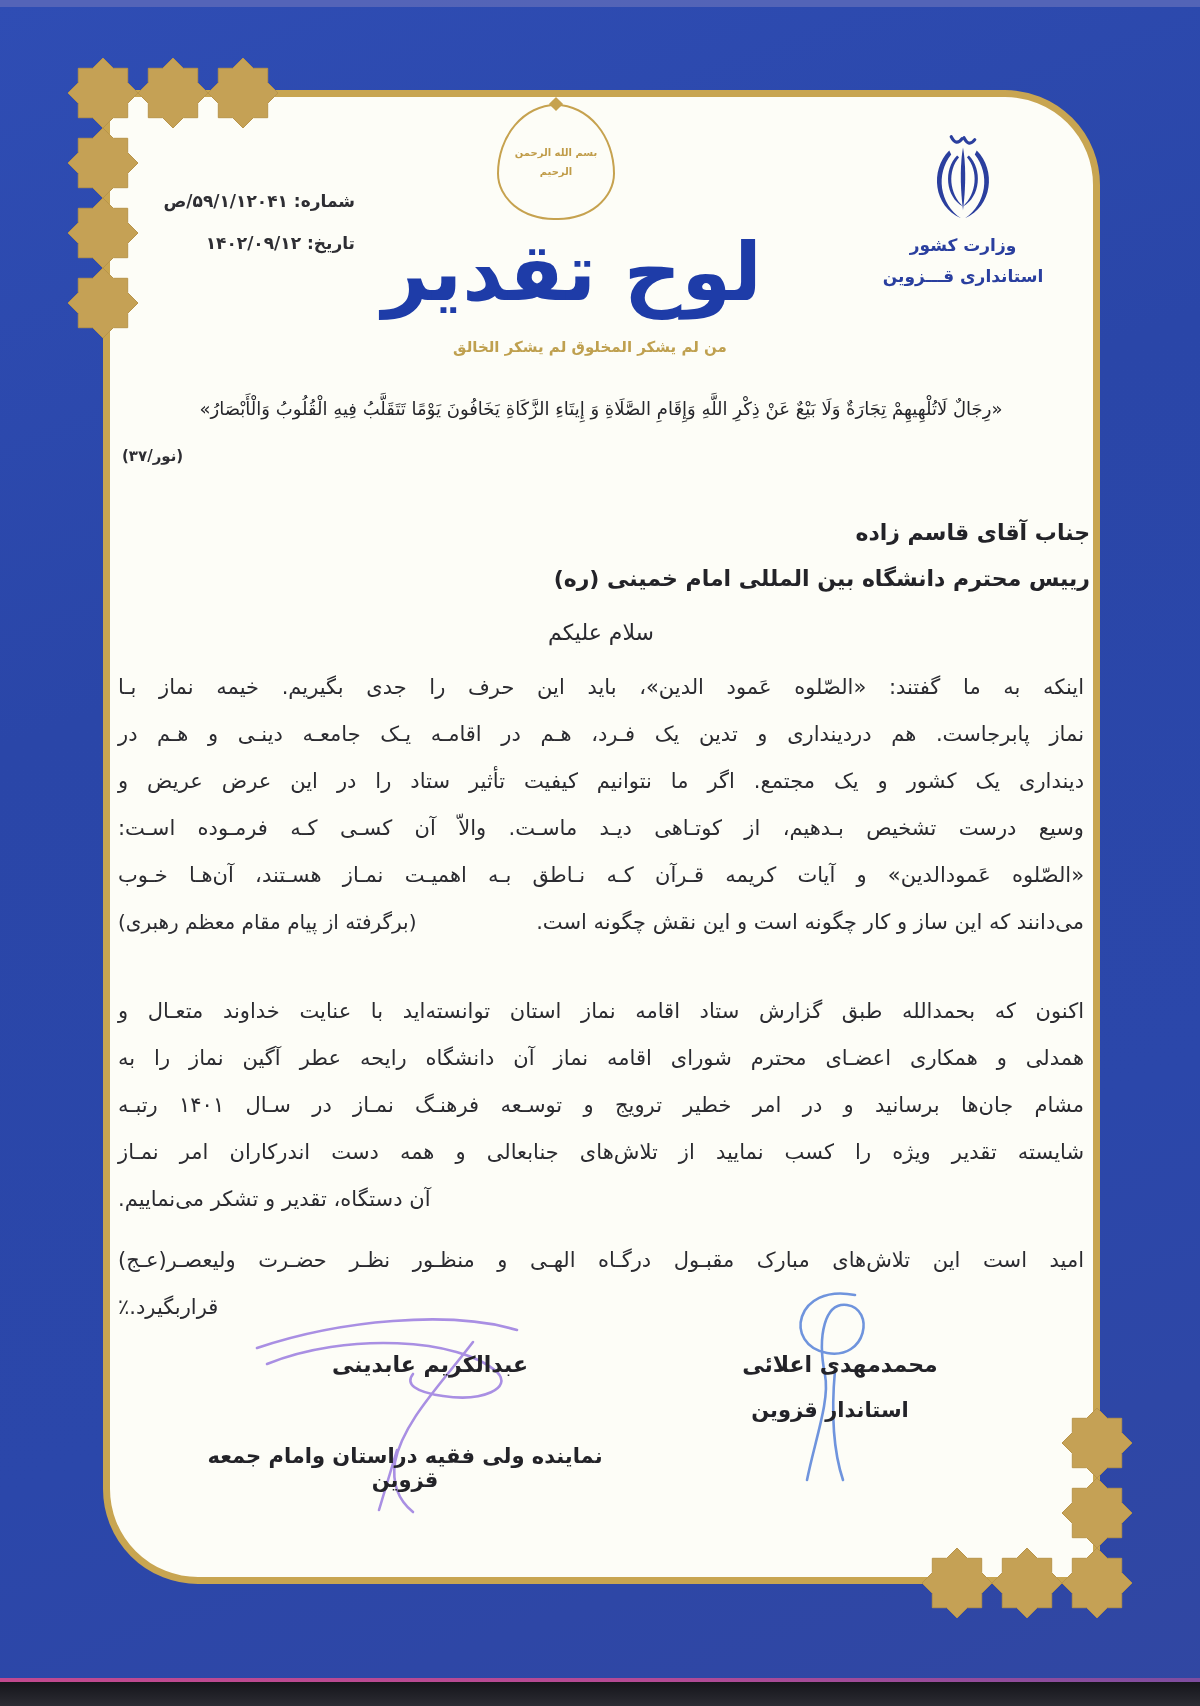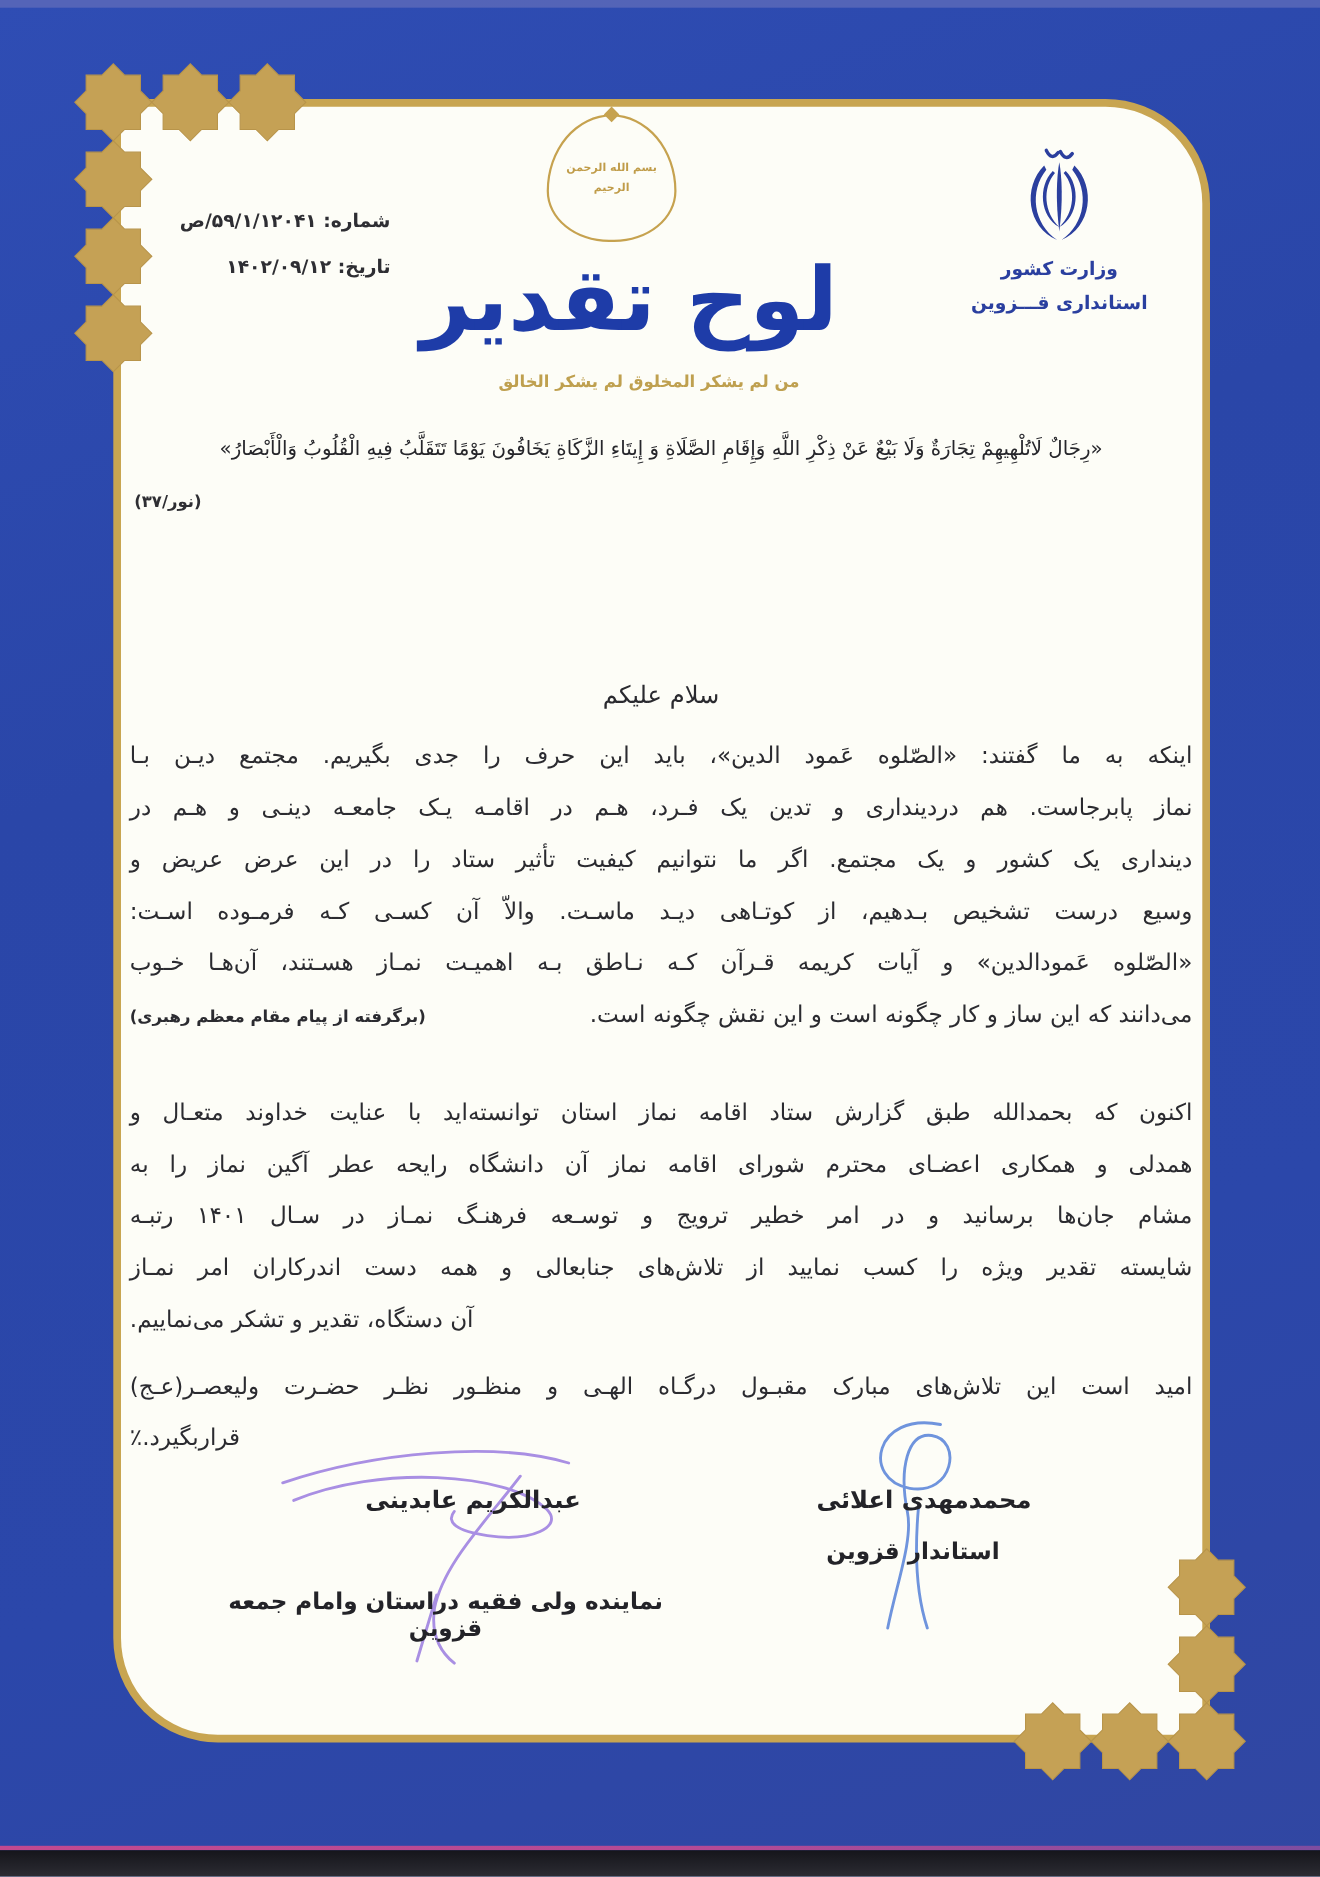--- a/index.html
+++ b/index.html
@@ -49,21 +49,21 @@
          font-size:22px;font-weight:700;color:#232328;line-height:46px;}
   .salutation{position:absolute;left:112px;top:620px;width:978px;direction:rtl;text-align:center;
          font-size:22px;color:#2a2a2f;}
   
   .para{position:absolute;left:118px;width:966px;direction:rtl;color:#2b2b30;
         font-size:21px;line-height:47px;}
   .p1{top:664px;} .p2{top:988px;} .p3{top:1237px;}
   .jl{text-align:justify;text-align-last:justify;}
   .rl{text-align:left;}
   .l6{display:flex;justify-content:space-between;align-items:baseline;}
-  .cite{font-size:15px;font-weight:700;color:#2b2b30;}
+  .cite{font-size:20px;font-weight:400;color:#2b2b30;}
   
   .sig-name{position:absolute;direction:rtl;text-align:center;font-size:22px;font-weight:700;color:#232328;}
   .sig-title{position:absolute;direction:rtl;text-align:center;font-size:21px;font-weight:700;color:#232328;}
   .sig-right-name{left:700px;top:1352px;width:280px;}
   .sig-right-title{left:690px;top:1398px;width:280px;}
   .sig-left-name{left:280px;top:1352px;width:300px;}
   .sig-left-title{left:195px;top:1444px;width:420px;}
   .ink{position:absolute;pointer-events:none;}
   .ink path{fill:none;stroke-linecap:round;stroke-linejoin:round;}
   .ink-blue path{stroke:#6f94dd;stroke-width:2.6;}
@@ -141,25 +141,29 @@
     <path d="M38 15 q5 10 11 2 M51 16 q5 10 11 2" stroke="#2b3f9e" stroke-width="3.2" fill="none" stroke-linecap="round"></path>
   </svg>
   <div class="ministry">
     <div>وزارت کشور</div>
     <div>استانداری قـــزوین</div>
   </div>
 
   <div class="verse">«رِجَالٌ لَاتُلْهِيهِمْ تِجَارَةٌ وَلَا بَيْعٌ عَنْ ذِكْرِ اللَّهِ وَإِقَامِ الصَّلَاةِ وَ إِيتَاءِ الزَّكَاةِ يَخَافُونَ يَوْمًا تَتَقَلَّبُ فِيهِ الْقُلُوبُ وَالْأَبْصَارُ»</div>
   <div class="verse-ref">(نور/۳۷)</div>
 
+  <div class="recipient">
+    <div>جناب آقای قاسم زاده</div>
+    <div>رییس محترم دانشگاه بین المللی امام خمینی (ره)</div>
+  </div>
 
   <div class="salutation">سلام علیکم</div>
 
   <div class="para p1">
-    <div class="jl">اینکه به ما گفتند: «الصّلوه عَمود الدین»، باید این حرف را جدی بگیریم. مجتمع دیـن بـا</div>
+    <div class="jl">اینکه به ما گفتند: «الصّلوه عَمود الدین»، باید این حرف را جدی بگیریم. خیمه نماز بـا</div>
     <div class="jl">نماز پابرجاست. هم دردینداری و تدین یک فـرد، هـم در اقامـه یـک جامعـه دینـی و هـم در</div>
     <div class="jl">دینداری یک کشور و یک مجتمع. اگر ما نتوانیم کیفیت تأثیر ستاد را در این عرض عریض و</div>
     <div class="jl">وسیع درست تشخیص بـدهیم، از کوتـاهی دیـد ماسـت. والاّ آن کسـی کـه فرمـوده اسـت:</div>
     <div class="jl">«الصّلوه عَمودالدین» و آیات کریمه قـرآن کـه نـاطق بـه اهمیـت نمـاز هسـتند، آن‌هـا خـوب</div>
     <div class="l6">
       <span>می‌دانند که این ساز و کار چگونه است و این نقش چگونه است.</span>
       <span class="cite">(برگرفته از پیام مقام معظم رهبری)</span>
     </div>
   </div>
 

